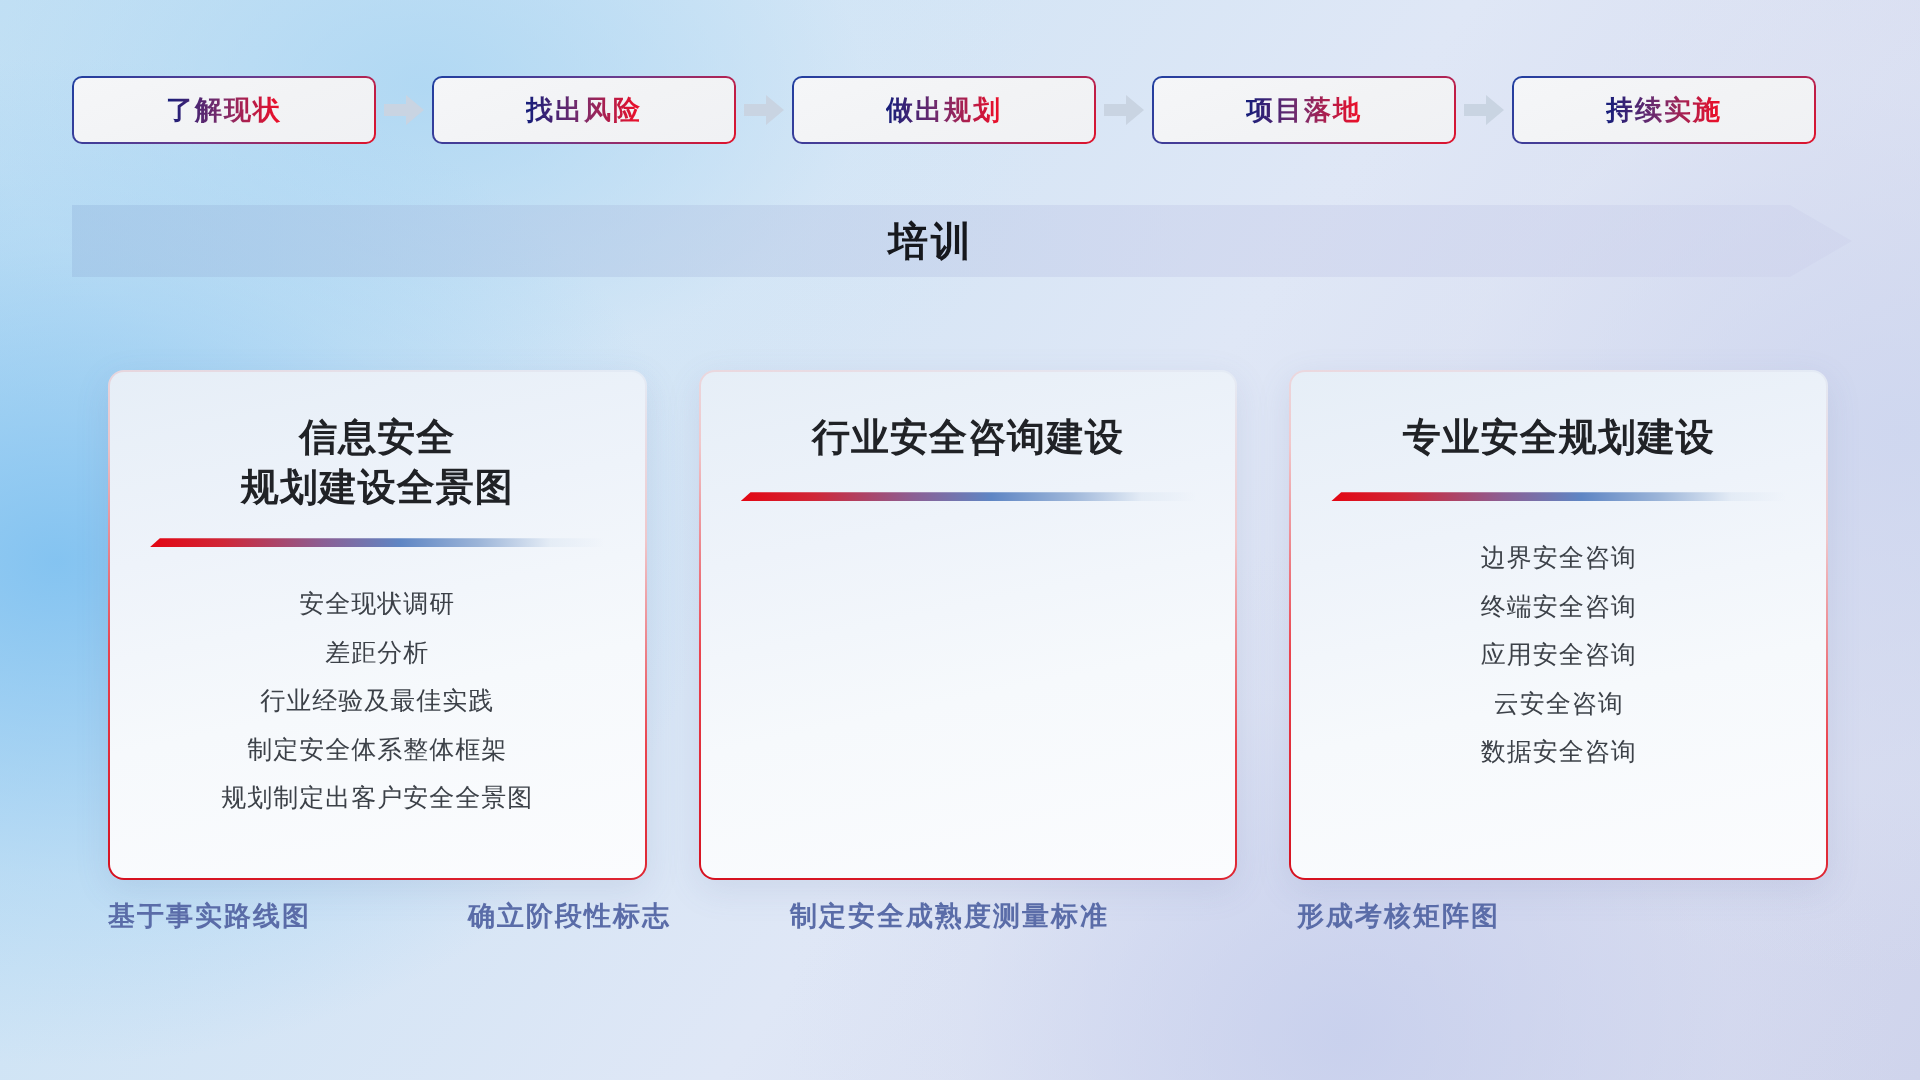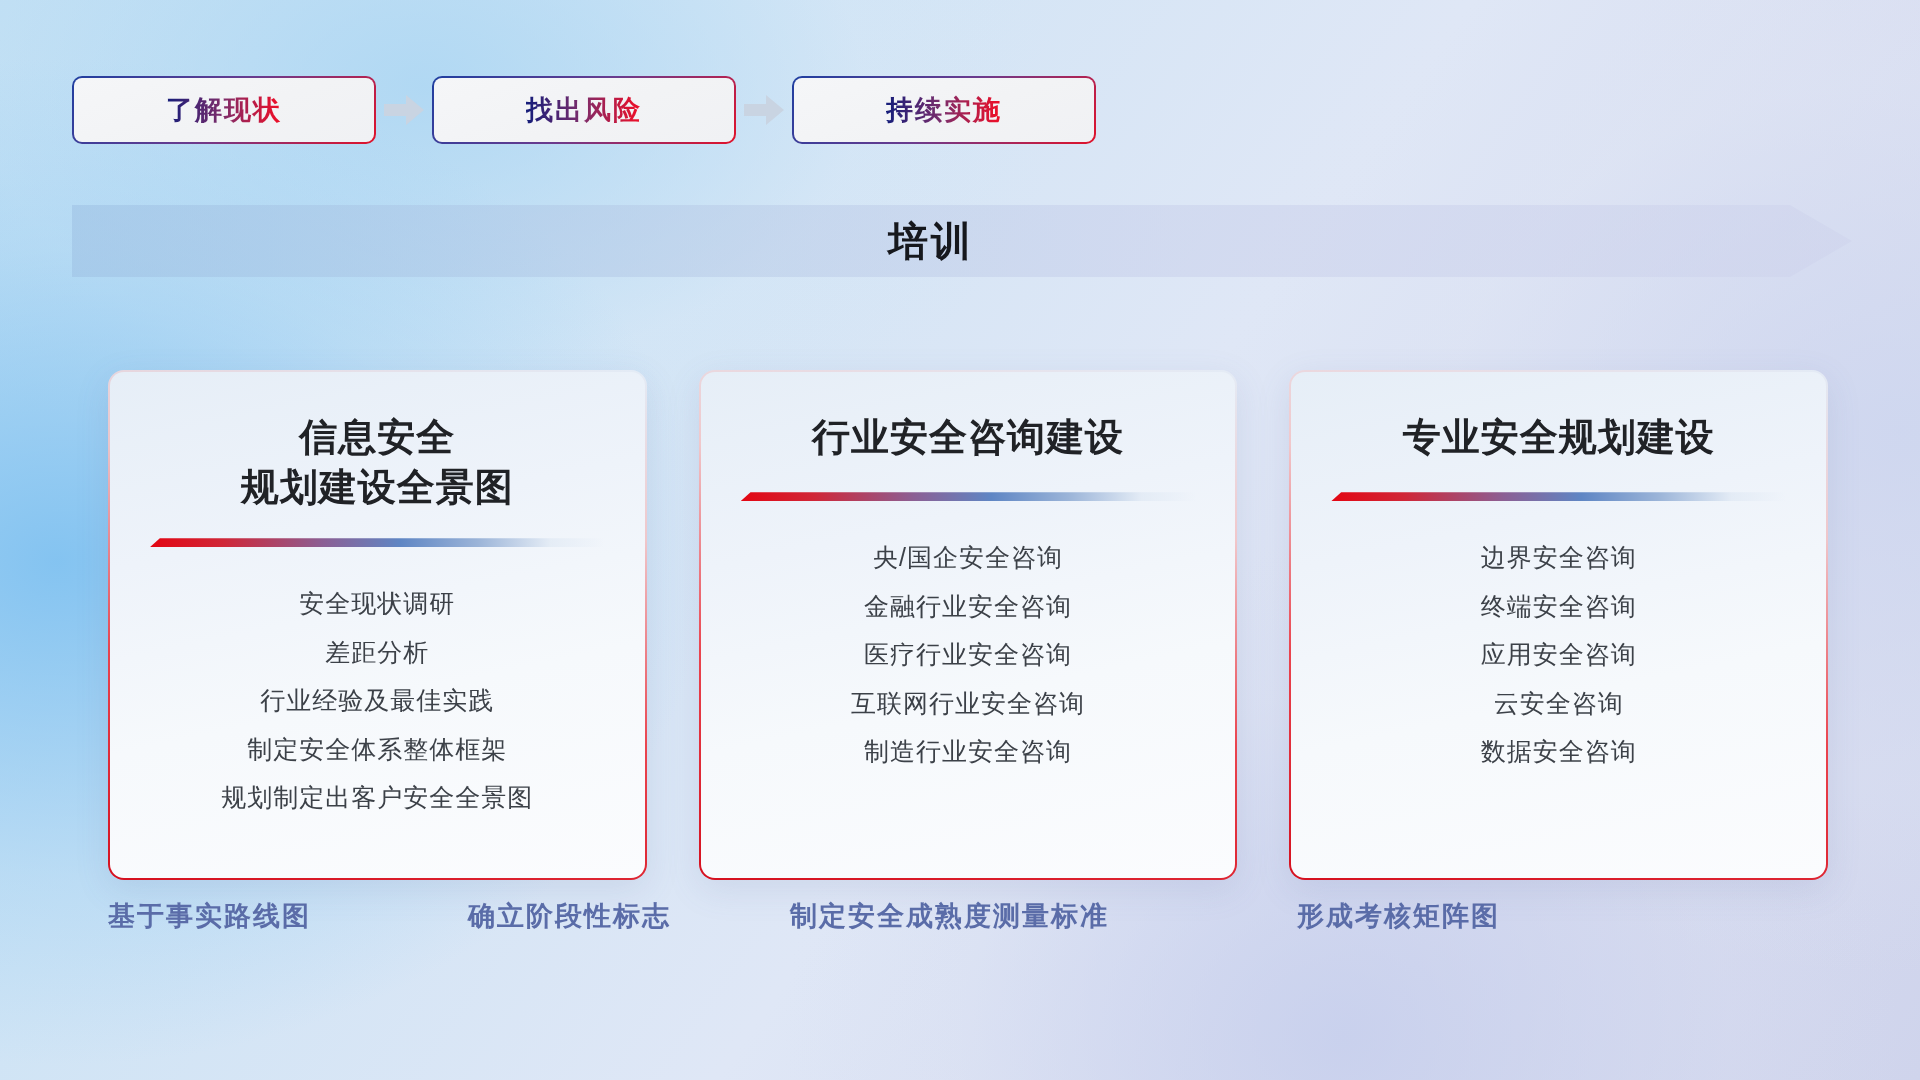--- a/index.html
+++ b/index.html
@@ -181,21 +181,45 @@
         <span class="step-label">找出风险</span>
       </div>
     </div>
     <div class="step-arrow">
       <svg width="40" height="30" viewBox="0 0 40 30" aria-hidden="true">
         <path d="M0 9 H22 V0 L40 15 L22 30 V21 H0 Z" fill="#c9d4e2"></path>
       </svg>
     </div>
   </div>
 
-
+  <div class="step-wrap">
+    <div class="step">
+      <div class="step-inner">
+        <span class="step-label">做出规划</span>
+      </div>
+    </div>
+    <div class="step-arrow">
+      <svg width="40" height="30" viewBox="0 0 40 30" aria-hidden="true">
+        <path d="M0 9 H22 V0 L40 15 L22 30 V21 H0 Z" fill="#c9d4e2"></path>
+      </svg>
+    </div>
+  </div>
+
+  <div class="step-wrap">
+    <div class="step">
+      <div class="step-inner">
+        <span class="step-label">项目落地</span>
+      </div>
+    </div>
+    <div class="step-arrow">
+      <svg width="40" height="30" viewBox="0 0 40 30" aria-hidden="true">
+        <path d="M0 9 H22 V0 L40 15 L22 30 V21 H0 Z" fill="#c9d4e2"></path>
+      </svg>
+    </div>
+  </div>
 
   <div class="step-wrap">
     <div class="step">
       <div class="step-inner">
         <span class="step-label">持续实施</span>
       </div>
     </div>
   </div>
 
 </div>
@@ -219,27 +243,20 @@
         <div class="card-list-item">制定安全体系整体框架</div>
         <div class="card-list-item">规划制定出客户安全全景图</div>
       </div>
     </div>
   </div>
 
   <div class="card">
     <div class="card-inner">
       <div class="card-title">行业安全咨询建设</div>
       <div class="card-rule"></div>
-      <div class="card-list">
-        <div class="card-list-item">央/国企安全咨询</div>
-        <div class="card-list-item">金融行业安全咨询</div>
-        <div class="card-list-item">医疗行业安全咨询</div>
-        <div class="card-list-item">互联网行业安全咨询</div>
-        <div class="card-list-item">制造行业安全咨询</div>
-      </div>
     </div>
   </div>
 
   <div class="card">
     <div class="card-inner">
       <div class="card-title">专业安全规划建设</div>
       <div class="card-rule"></div>
       <div class="card-list">
         <div class="card-list-item">边界安全咨询</div>
         <div class="card-list-item">终端安全咨询</div>

